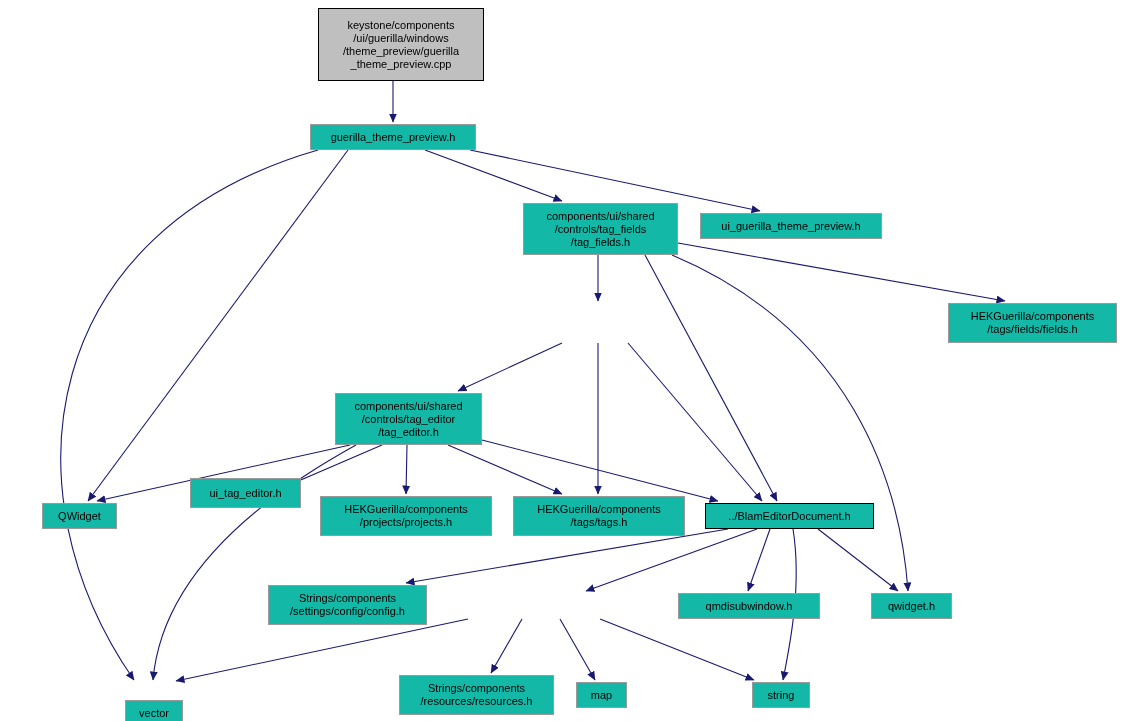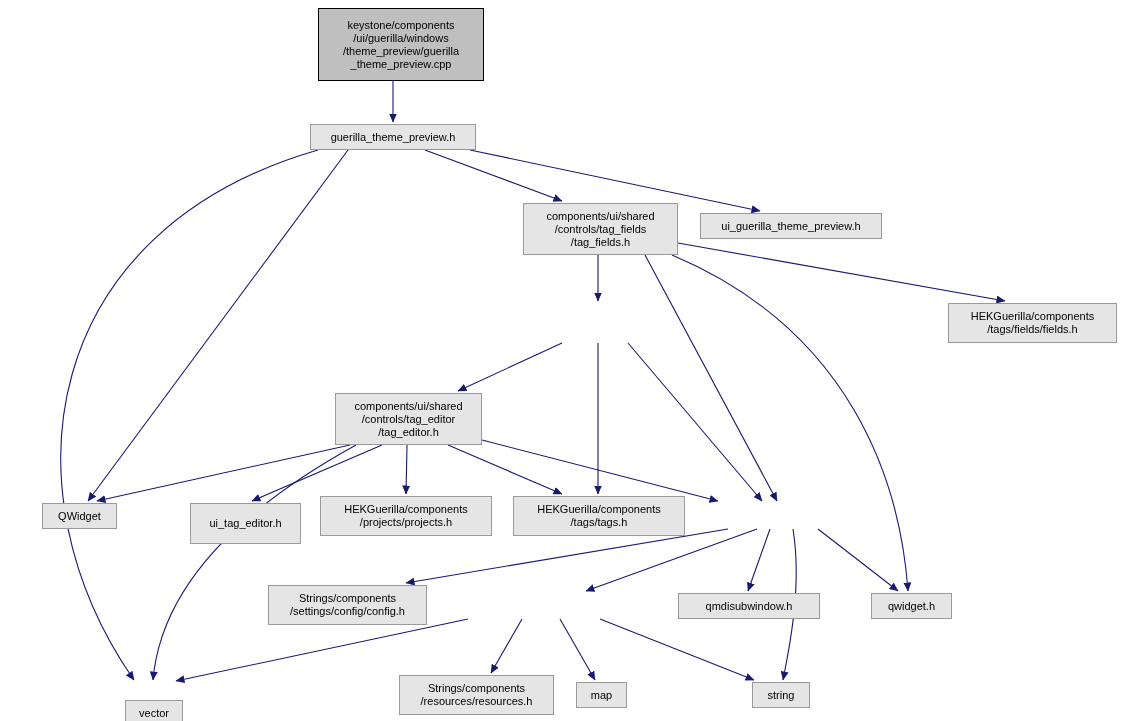--- a/index.html
+++ b/index.html
@@ -12,21 +12,21 @@
   }
   svg.edges{position:absolute;left:0;top:0;}
   path.edge{stroke:#191970;stroke-width:1.1;fill:none;}
   .node{
     position:absolute;
     box-sizing:border-box;
     display:flex;align-items:center;justify-content:center;
     text-align:center;
     white-space:pre-line;
     font-size:11px;line-height:13px;color:#000;
-    background:#e5e5e5;
+    background:#14b8a6;
     border:1px solid #9a9a9a;
     cursor:pointer;
     z-index:2;
   }
   .node.src{background:#bfbfbf;border:1px solid #000;cursor:default;}
   .node.hl{border:1.5px solid #000;}
 </style>
 </head>
 <body>
 
@@ -75,25 +75,26 @@
   <div class="node" style="left:523px;top:203px;width:155px;height:52px">components/ui/shared
 /controls/tag_fields
 /tag_fields.h</div>
   <div class="node" style="left:700px;top:213px;width:182px;height:26px">ui_guerilla_theme_preview.h</div>
   <div class="node" style="left:948px;top:303px;width:169px;height:40px">HEKGuerilla/components
 /tags/fields/fields.h</div>
   <div class="node" style="left:335px;top:393px;width:147px;height:52px">components/ui/shared
 /controls/tag_editor
 /tag_editor.h</div>
   <div class="node" style="left:42px;top:503px;width:75px;height:26px">QWidget</div>
-  <div class="node" style="left:190px;top:503px;width:111px;height:41px">ui_tag_editor.h</div>
+  <div class="node" style="left:190px;top:478px;width:111px;height:30px">ui_tag_editor.h</div>
   <div class="node" style="left:320px;top:496px;width:172px;height:40px">HEKGuerilla/components
 /projects/projects.h</div>
   <div class="node" style="left:513px;top:496px;width:172px;height:40px">HEKGuerilla/components
 /tags/tags.h</div>
+  <div class="node hl" style="left:705px;top:503px;width:169px;height:26px">../BlamEditorDocument.h</div>
   <div class="node" style="left:268px;top:585px;width:159px;height:40px">Strings/components
 /settings/config/config.h</div>
   <div class="node" style="left:678px;top:593px;width:142px;height:26px">qmdisubwindow.h</div>
   <div class="node" style="left:871px;top:593px;width:81px;height:26px">qwidget.h</div>
   <div class="node" style="left:125px;top:700px;width:58px;height:26px">vector</div>
   <div class="node" style="left:399px;top:675px;width:155px;height:40px">Strings/components
 /resources/resources.h</div>
   <div class="node" style="left:576px;top:682px;width:51px;height:26px">map</div>
   <div class="node" style="left:752px;top:682px;width:58px;height:26px">string</div>
 

